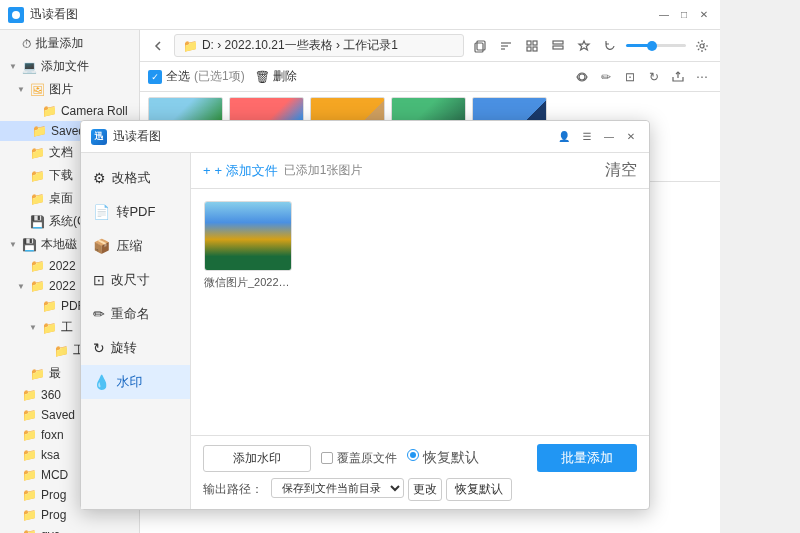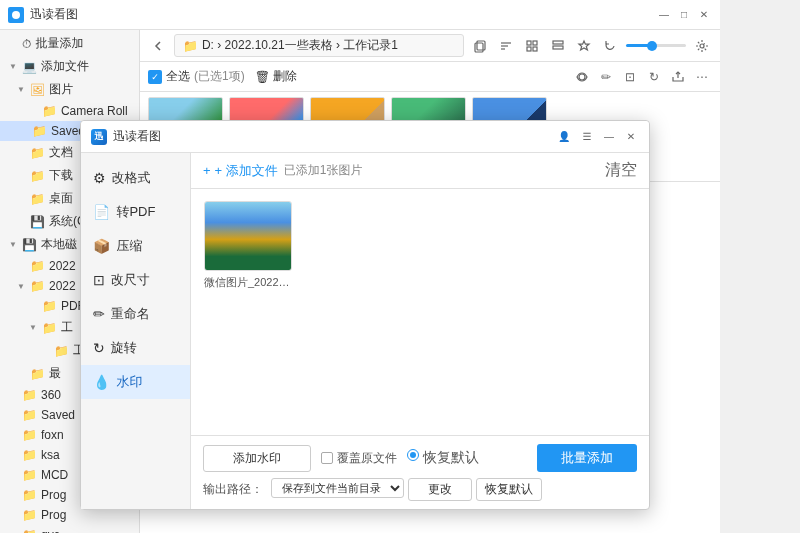--- a/index.html
+++ b/index.html
@@ -379,21 +379,21 @@
     .output-path {
       flex: 1;
       display: flex; align-items: flex-start; gap: 4px;
     }
     .path-select {
       border: 1px solid #ccc; border-radius: 3px; padding: 2px 6px;
       font-size: 11px; color: #333; background: #fff;
       min-width: 120px;
     }
     .change-btn {
-      padding: 2px 19px;
+      padding: 2px 4px;
       background: #fff; border: 1px solid #ccc; border-radius: 3px;
       cursor: pointer; font-size: 12px; color: #333;
     }
     .open-dir-btn {
       padding: 2px 8px;
       background: #fff; border: 1px solid #ccc; border-radius: 3px;
       cursor: pointer; font-size: 12px; color: #333;
     }
     .batch-add-btn {
       padding: 6px 20px;

